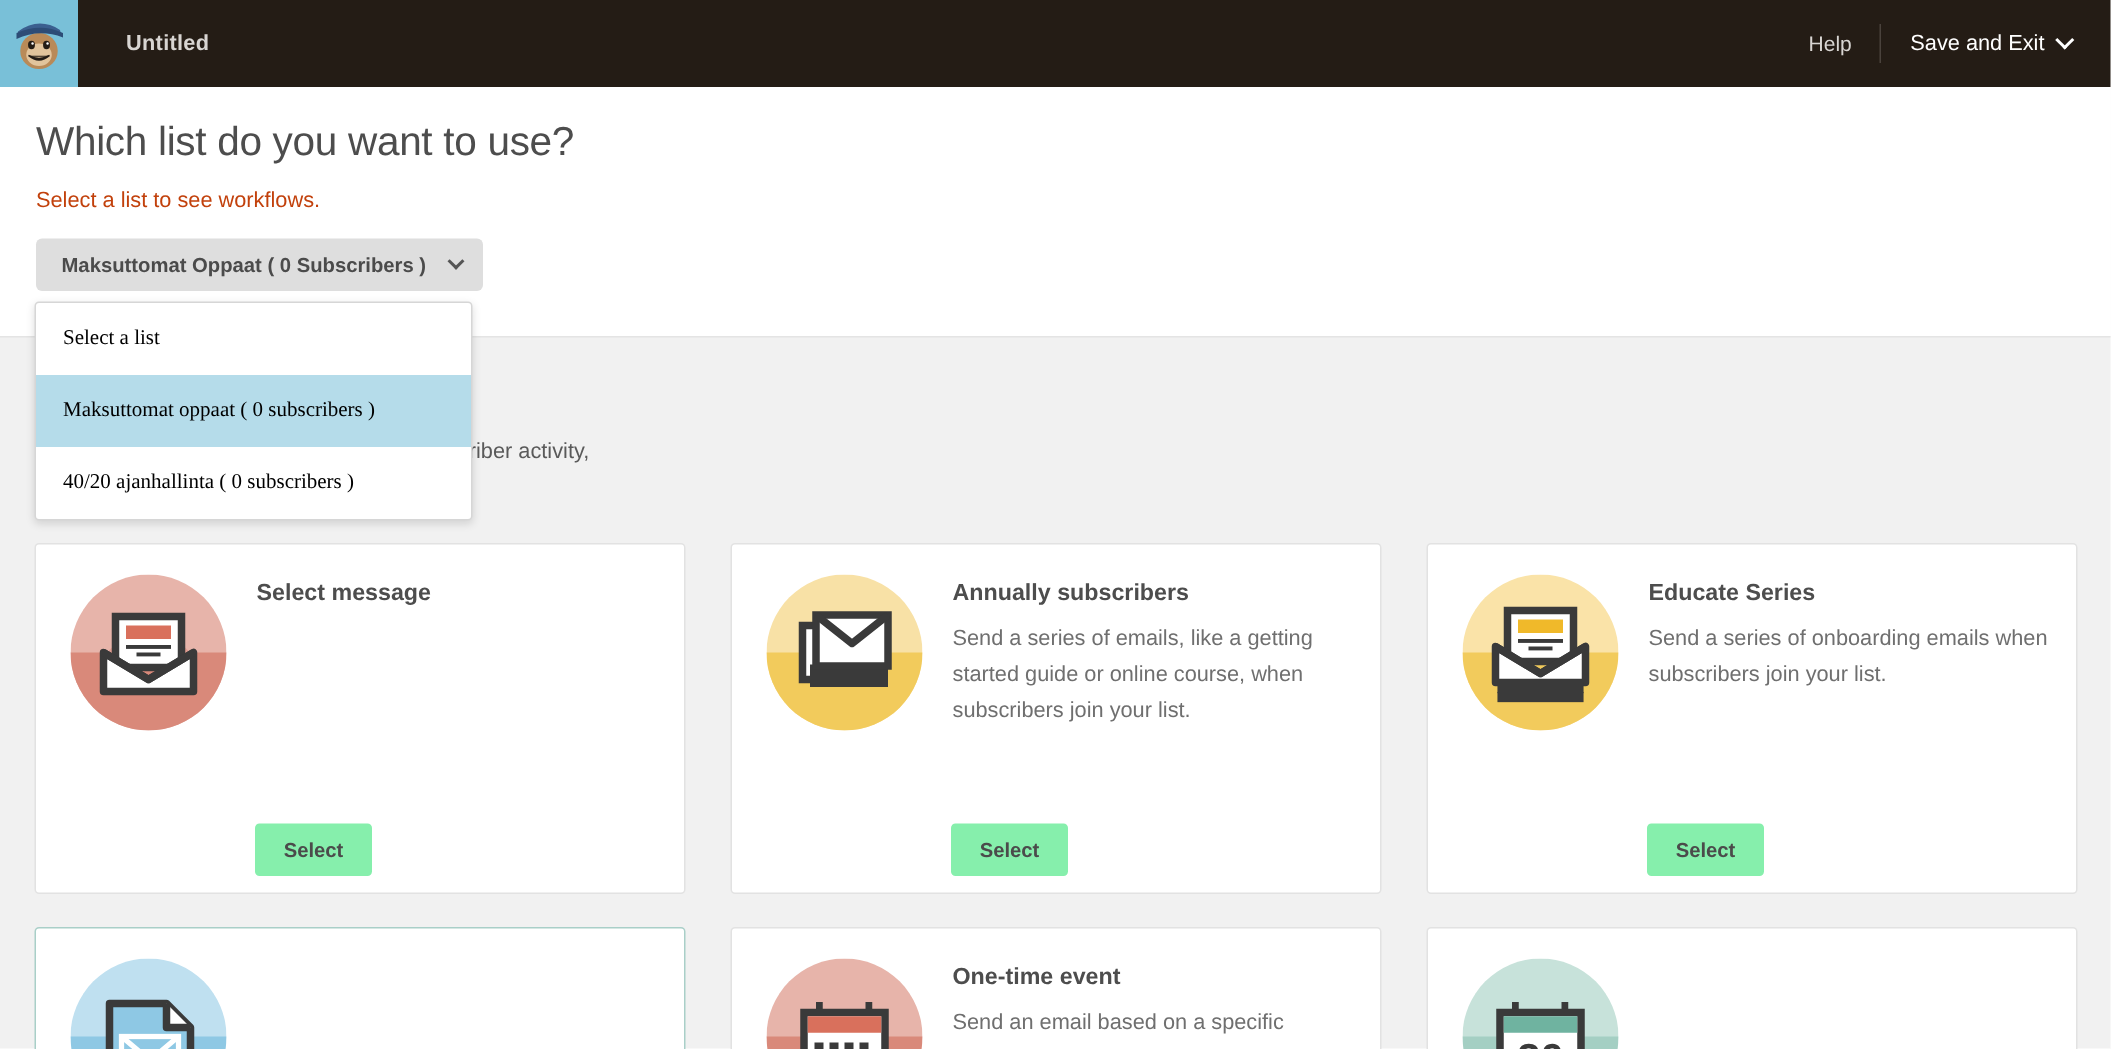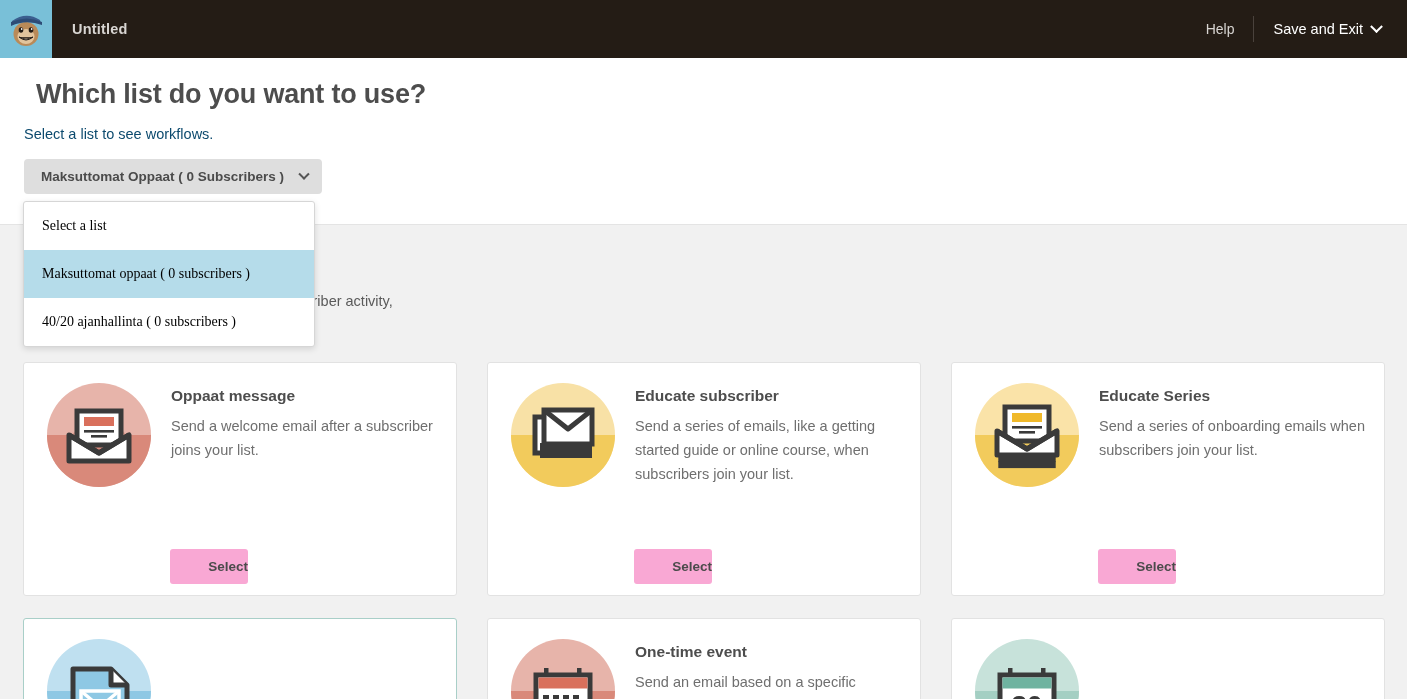--- a/index.html
+++ b/index.html
@@ -21,21 +21,21 @@
     width: 52px; height: 58px;
     background: #79c0d8;
     display: flex; align-items: center; justify-content: center;
     flex: 0 0 52px;
   }
   #logo-tile svg { display: block; }
   #doc-title {
     color: #d8d5d2;
     font-size: 14.5px;
     font-weight: bold;
-    margin-left: 20px;
+    margin-left: 32px;
     letter-spacing: .2px;
   }
   #topbar-right {
     margin-left: auto;
     display: flex; align-items: center;
     height: 58px;
     padding-right: 22px;
   }
   #help-link {
     color: #d8d5d2; font-size: 14px; font-weight: normal;
@@ -52,27 +52,27 @@
   .chev {
     width: 9px; height: 9px;
     border-right: 2px solid currentColor;
     border-bottom: 2px solid currentColor;
     transform: rotate(45deg) translate(-2px,-2px);
   }
 
   
   #intro { position: absolute; top: 58px; left: 0; width: 1407px; height: 166px; background:#fff; }
   #page-title {
-    position: absolute; left: 36px; top: 21px;
-    font-size: 27px; font-weight: bold; color: #4d4d4d;
+    position: absolute; left: 24px; top: 21px;
+    font-size: 27px; font-weight: normal; color: #4d4d4d;
     letter-spacing: -.2px;
   }
   #page-sub {
     position: absolute; left: 24px; top: 68px;
-    font-size: 14.5px; color: #0c4a6e;
+    font-size: 14.5px; color: #c2410c;
   }
 
   
   #list-select {
     position: absolute; left: 24px; top: 101px;
     height: 35px;
     background: #dedede;
     border: none; border-radius: 4px;
     display: flex; align-items: center;
     padding: 0 14px 0 17px;
@@ -157,26 +157,25 @@
   .card-title {
     font-size: 15.5px; font-weight: bold; color: #4d4d4d;
     margin-bottom: 9px;
   }
   .card-desc {
     font-size: 14.5px; line-height: 24px; color: #6f6f6f;
   }
   .card-select {
     position: absolute; left: 146px; top: 186px;
     height: 35px; min-width: 78px;
-    background: #f9a8d4;
+    background: #86efac;
     border: none; border-radius: 3px;
     font-family: "Liberation Sans", sans-serif;
     font-size: 13.5px; font-weight: bold; color: #4b4b4b;
     cursor: pointer;
-    text-align: right;
   }
 </style>
 </head>
 <body>
 
 <div id="topbar">
   <div id="logo-tile">
     <svg width="34" height="38" viewBox="0 0 34 38" aria-hidden="true">
       <ellipse cx="17" cy="24" rx="12.5" ry="12" fill="#b98a58"></ellipse>
       <ellipse cx="17" cy="26.5" rx="8.5" ry="7.5" fill="#e2c49c"></ellipse>
@@ -224,38 +223,37 @@
           <path d="M0 52 a52 52 0 0 0 104 0 z" fill="#d9897a"></path>
         <path d="M22 56 L52 34 L82 56 L82 54 L52 26 L22 54 Z" fill="#d9897a" opacity=".55"></path>
         <rect x="30" y="28" width="44" height="34" fill="#fff" stroke="#3a3a3a" stroke-width="5"></rect>
         <rect x="37" y="34" width="30" height="9" fill="#d9705c"></rect>
         <rect x="37" y="47" width="30" height="2.6" fill="#3a3a3a"></rect>
         <rect x="44" y="52" width="16" height="2.6" fill="#3a3a3a"></rect>
         <path d="M22 78 V52 L52 70 L82 52 V78 Z" fill="#fff" stroke="#3a3a3a" stroke-width="5" stroke-linejoin="round"></path>
         <path d="M22 52 L52 70 L82 52" fill="none" stroke="#3a3a3a" stroke-width="5" stroke-linejoin="round"></path>
       </svg></div>
         <div class="card-body">
-          <div class="card-title">Oppaat message</div>
-          <div class="card-desc">Send a welcome email after a subscriber joins your list.</div>
+          <div class="card-title">Select message</div>
         </div>
         <button class="card-select">Select</button>
       </div>
       <div class="card">
         <div class="card-icon"><svg viewBox="0 0 104 104" width="104" height="104">
             <circle cx="52" cy="52" r="52" fill="#f8e1a6"></circle>
           <path d="M0 52 a52 52 0 0 0 104 0 z" fill="#f2cb5c"></path>
         <path d="M24 36 L24 74 L46 52 Z" fill="#f2cb5c" opacity=".55"></path>
         <rect x="24" y="34" width="48" height="36" fill="#fff" stroke="#3a3a3a" stroke-width="5"></rect>
         <rect x="31" y="62" width="48" height="4" fill="#fff" stroke="#3a3a3a" stroke-width="4"></rect>
         <rect x="31" y="69" width="48" height="4" fill="#fff" stroke="#3a3a3a" stroke-width="4"></rect>
         <rect x="33" y="27" width="48" height="34" fill="#fff" stroke="#3a3a3a" stroke-width="5"></rect>
         <path d="M33 27 L57 46 L81 27" fill="none" stroke="#3a3a3a" stroke-width="5" stroke-linejoin="round"></path>
       </svg></div>
         <div class="card-body">
-          <div class="card-title">Educate subscriber</div>
+          <div class="card-title">Annually subscribers</div>
           <div class="card-desc">Send a series of emails, like a getting started guide or online course, when subscribers join your list.</div>
         </div>
         <button class="card-select">Select</button>
       </div>
       <div class="card">
         <div class="card-icon"><svg viewBox="0 0 104 104" width="104" height="104">
             <circle cx="52" cy="52" r="52" fill="#fae3a8"></circle>
           <path d="M0 52 a52 52 0 0 0 104 0 z" fill="#f2cb5c"></path>
         <path d="M22 56 L52 34 L82 56 L82 54 L52 26 L22 54 Z" fill="#f2cb5c" opacity=".55"></path>
         <rect x="30" y="24" width="44" height="34" fill="#fff" stroke="#3a3a3a" stroke-width="5"></rect>

